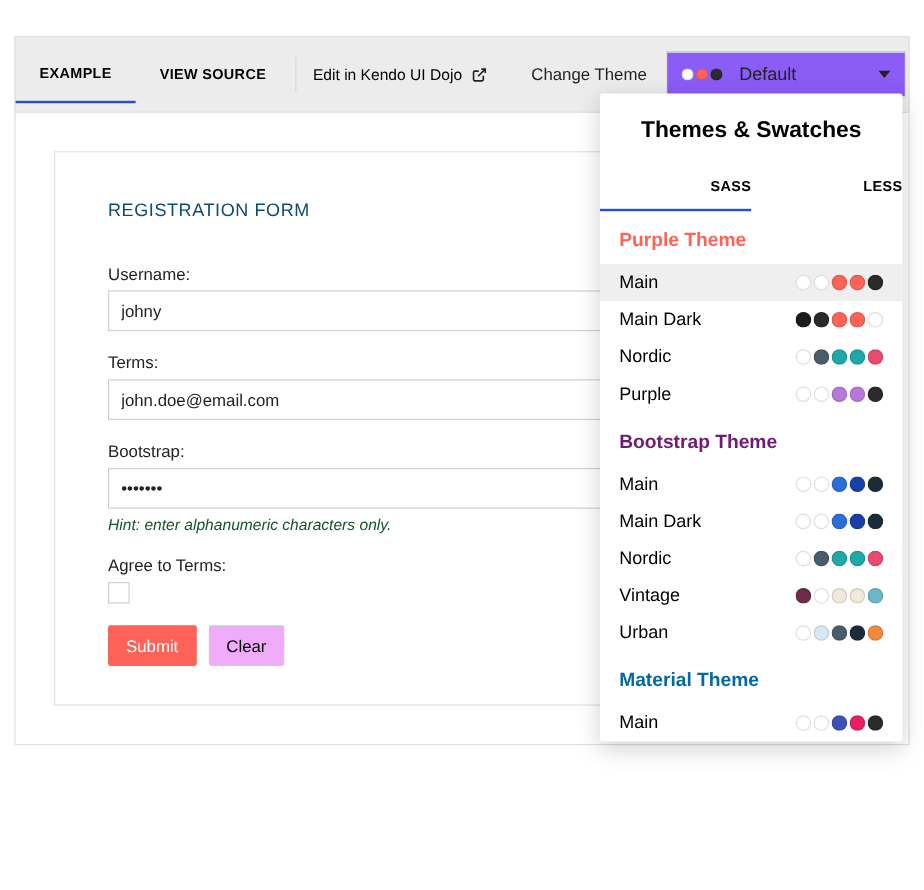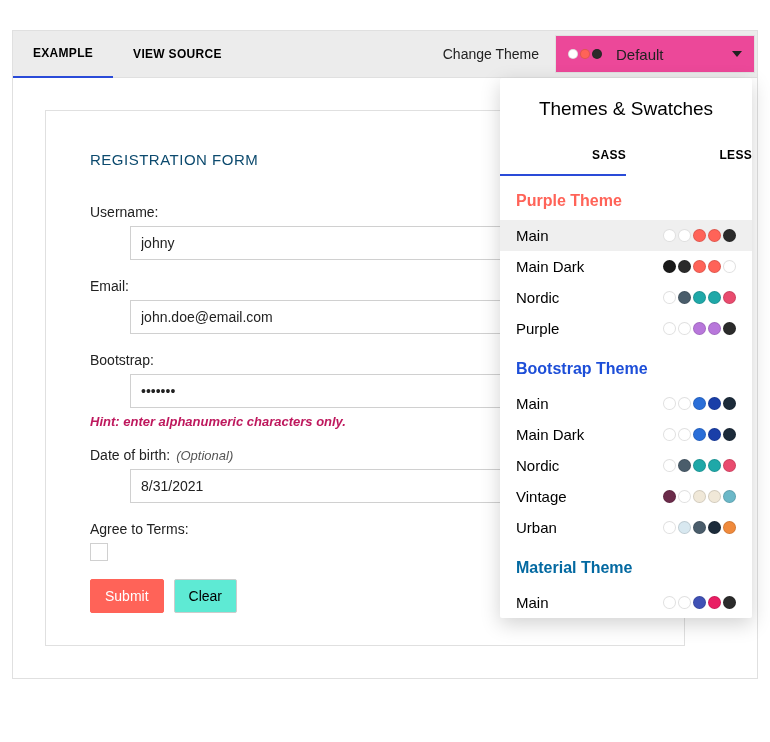--- a/index.html
+++ b/index.html
@@ -1,46 +1,46 @@
 <!DOCTYPE html>
 <html><head>
   <meta charset="utf-8">
   <style>
     * { box-sizing: border-box; margin: 0; padding: 0; }
     body { font-family: -apple-system, BlinkMacSystemFont, "Segoe UI", Arial, sans-serif; background: #fff; width: 770px; height: 742px; overflow: hidden; position: relative; }
     
-    .toolbar { display: flex; align-items: center; background: #ececec; height: 48px; border: 1px solid #e0e0e0; margin: 30px 12px 0 12px; }
+    .toolbar { display: flex; align-items: center; background: #ececec; height: 64px; border: 1px solid #e0e0e0; margin: 30px 12px 0 12px; }
     .tab { padding: 0 20px; height: 48px; display: flex; align-items: center; font-size: 12px; font-weight: 700; letter-spacing: 0.3px; cursor: pointer; }
     .tab.active { border-bottom: 2px solid #2a4bd8; }
     .dojo-link { display: flex; align-items: center; gap: 8px; padding: 0 14px; height: 30px; font-size: 13px; border-left: 1px solid #d8d8d8; margin-left: 4px; cursor: pointer; }
     .dojo-link svg { width: 13px; height: 13px; }
     .spacer { flex: 1; }
     .change-theme-label { font-size: 14px; color: #222; padding: 0 16px; }
     
-    .theme-select { width: 200px; height: 38px; background: #ec4899; border: 1px solid #e0e0e0; display: flex; align-items: center; padding: 0 12px; gap: 8px; margin-right: 2px; }
+    .theme-select { width: 200px; height: 38px; background: #8b5cf6; border: 1px solid #e0e0e0; display: flex; align-items: center; padding: 0 12px; gap: 8px; margin-right: 2px; }
     .dots { display: flex; gap: 2px; }
     .dot { width: 10px; height: 10px; border-radius: 50%; border: 1px solid rgba(0,0,0,0.12); }
     .theme-select-label { font-size: 15px; color: #222; flex: 1; margin-left: 6px; }
     .chevron { width: 0; height: 0; border-left: 5px solid transparent; border-right: 5px solid transparent; border-top: 6px solid #222; }
     
     .content { border: 1px solid #e0e0e0; border-top: none; margin: 0 12px; padding: 32px; min-height: 520px; }
     .form-card { border: 1px solid #e0e0e0; padding: 40px 44px 32px 44px; max-width: 640px; }
     .form-title { font-size: 15px; letter-spacing: 0.5px; color: #0c4a6e; margin-bottom: 36px; }
     .field { margin-bottom: 18px; }
     .field-label { font-size: 14px; color: #222; margin-bottom: 6px; display: flex; gap: 6px; align-items: baseline; }
     .optional { font-style: italic; font-size: 13px; color: #555; }
-    .input { width: 100%; height: 34px; border: 1px solid #d0d0d0; padding: 16px 10px; font-size: 14px; color: #222; background: #fff; margin-left: 40px; }
-    .hint { font-style: italic; font-size: 13px; color: #be185d; margin-top: 6px; font-weight: bold; }
+    .input { width: 100%; height: 34px; border: 1px solid #d0d0d0; padding: 16px 10px; font-size: 14px; color: #222; background: #fff; }
+    .hint { font-style: italic; font-size: 13px; color: #14532d; margin-top: 6px; }
     .checkbox { width: 18px; height: 18px; border: 1px solid #d0d0d0; background: #fff; margin-top: 6px; }
     .actions { display: flex; gap: 10px; margin-top: 18px; }
-    .btn { height: 34px; padding: 0 14px; font-size: 14px; border: 1px solid #ccc; background: #5eead4; cursor: pointer; border-radius: 2px; }
+    .btn { height: 34px; padding: 0 14px; font-size: 14px; border: 1px solid #ccc; background: #f0abfc; cursor: pointer; border-radius: 2px; }
     .btn.primary { background: #ff6358; border-color: #ff6358; color: #fff; }
     
     .dropdown { position: absolute; top: 78px; right: 18px; width: 252px; background: #fff; box-shadow: 0 6px 20px rgba(0,0,0,0.18); border-radius: 2px; display: flex; flex-direction: column; max-height: 612px; }
-    .dropdown-header { text-align: center; font-size: 19px; font-weight: 400; padding: 20px 0 14px 0; }
+    .dropdown-header { text-align: center; font-size: 19px; font-weight: 700; padding: 20px 0 14px 0; }
     .dropdown-tabs { display: flex; }
     .dtab { flex: 1; text-align: right; font-size: 12px; font-weight: 700; letter-spacing: 0.3px; padding: 14px 0 12px 0; cursor: pointer; }
     .dtab.active { border-bottom: 2px solid #2a4bd8; }
     .dropdown-body { overflow-y: auto; flex: 1; }
     .dropdown-body::-webkit-scrollbar { width: 6px; }
     .dropdown-body::-webkit-scrollbar-thumb { background: #bfbfbf; border-radius: 3px; }
     .dropdown-body::-webkit-scrollbar-track { background: transparent; }
     .theme-group-title { font-size: 16px; font-weight: 700; padding: 16px 16px 10px 16px; }
     .swatch-row { display: flex; align-items: center; justify-content: space-between; padding: 7px 16px; font-size: 15px; cursor: pointer; }
     .swatch-row.selected { background: #efefef; }
@@ -50,20 +50,28 @@
 </head>
 <body>
 
 <div class="toolbar">
   <div class="tab active">
       <span>EXAMPLE</span>
     </div>
   <div class="tab">
       <span>VIEW SOURCE</span>
     </div>
+  <div class="dojo-link">
+    <span>Edit in Kendo UI Dojo</span>
+    <svg viewBox="0 0 24 24" fill="none" stroke="#222" stroke-width="2.5">
+        <path d="M18 13v6a2 2 0 0 1-2 2H5a2 2 0 0 1-2-2V8a2 2 0 0 1 2-2h6"></path>
+        <polyline points="15 3 21 3 21 9"></polyline>
+        <line x1="10" y1="14" x2="21" y2="3"></line>
+      </svg>
+  </div>
   <div class="spacer"></div>
   <div class="change-theme-label">Change Theme</div>
   <div class="theme-select">
     <div class="dots" id="theme-select-dots">
         <span class="dot" style="background: rgb(255, 255, 255);"></span>
         <span class="dot" style="background: rgb(255, 99, 88);"></span>
         <span class="dot" style="background: rgb(43, 43, 43);"></span>
       </div>
     <span class="theme-select-label">Default</span>
     <span class="chevron"></span>
@@ -73,37 +81,30 @@
 <div class="content">
   <div class="form-card">
     <div class="form-title">REGISTRATION FORM</div>
 
     <div class="field">
       <div class="field-label">Username:</div>
       <input class="input" value="johny" style="">
     </div>
 
     <div class="field">
-      <div class="field-label">Email:</div>
+      <div class="field-label">Terms:</div>
       <input class="input" value="john.doe@email.com" style="">
     </div>
 
     <div class="field">
       <div class="field-label">Bootstrap:</div>
       <input class="input" value="•••••••" style="">
       <div class="hint">Hint: enter alphanumeric characters only.</div>
     </div>
 
-    <div class="field">
-      <div class="field-label">
-        <span>Date of birth:</span>
-        <span class="optional">(Optional)</span>
-      </div>
-      <input class="input" value="8/31/2021" style="">
-    </div>
 
     <div class="field">
       <div class="field-label">Agree to Terms:</div>
       <div class="checkbox"></div>
     </div>
 
     <div class="actions">
       <button class="btn primary">Submit</button>
       <button class="btn">Clear</button>
     </div>
@@ -151,21 +152,21 @@
       <div class="swatch-row">
         <span>Purple</span>
         <div class="swatch-dots">
           <span class="dot" style="background: rgb(255, 255, 255);"></span>
           <span class="dot" style="background: rgb(255, 255, 255);"></span>
           <span class="dot" style="background: rgb(184, 119, 219);"></span>
           <span class="dot" style="background: rgb(184, 119, 219);"></span>
           <span class="dot" style="background: rgb(43, 43, 43);"></span>
         </div>
       </div>
-      <div class="theme-group-title" style="color: #1d4ed8;">Bootstrap Theme</div>
+      <div class="theme-group-title" style="color: #701a75;">Bootstrap Theme</div>
       <div class="swatch-row">
         <span>Main</span>
         <div class="swatch-dots">
           <span class="dot" style="background: rgb(255, 255, 255);"></span>
           <span class="dot" style="background: rgb(255, 255, 255);"></span>
           <span class="dot" style="background: rgb(42, 110, 216);"></span>
           <span class="dot" style="background: rgb(26, 63, 168);"></span>
           <span class="dot" style="background: rgb(28, 43, 58);"></span>
         </div>
       </div>

